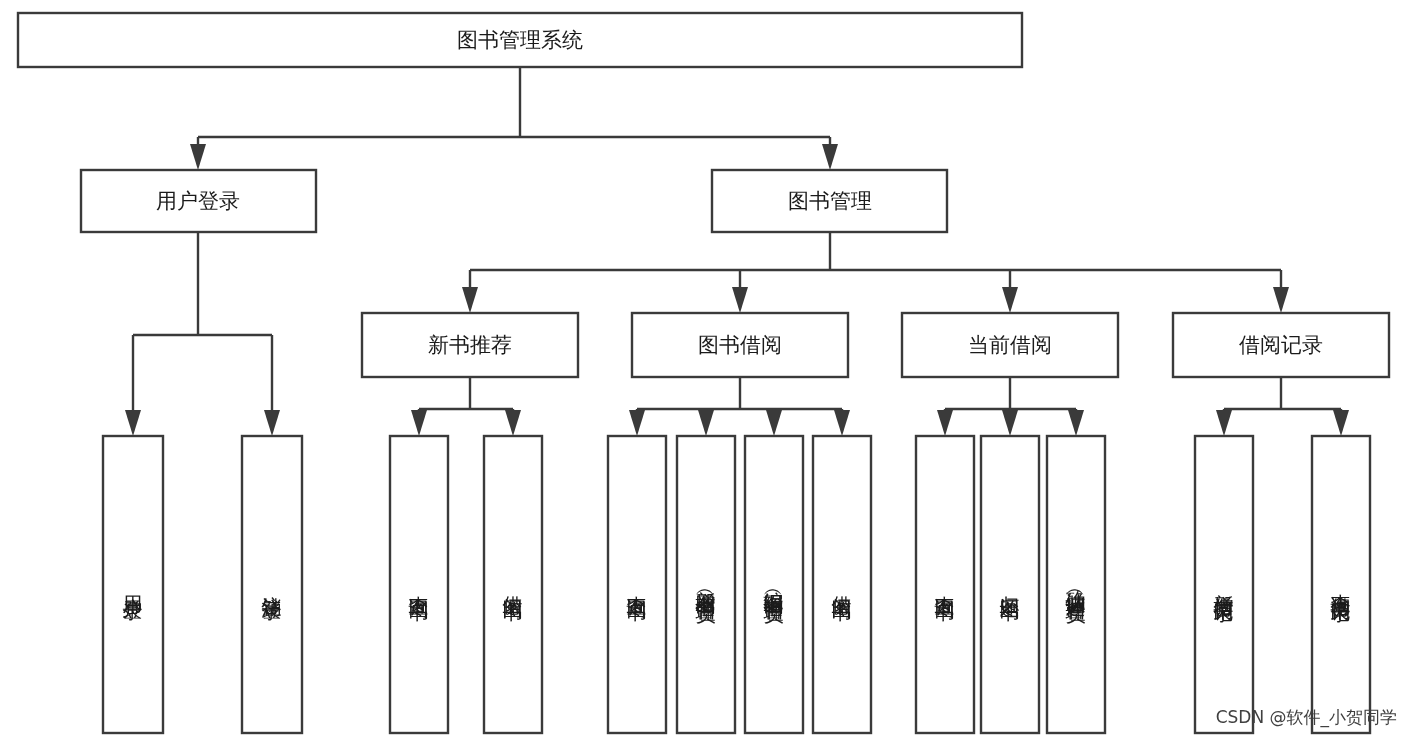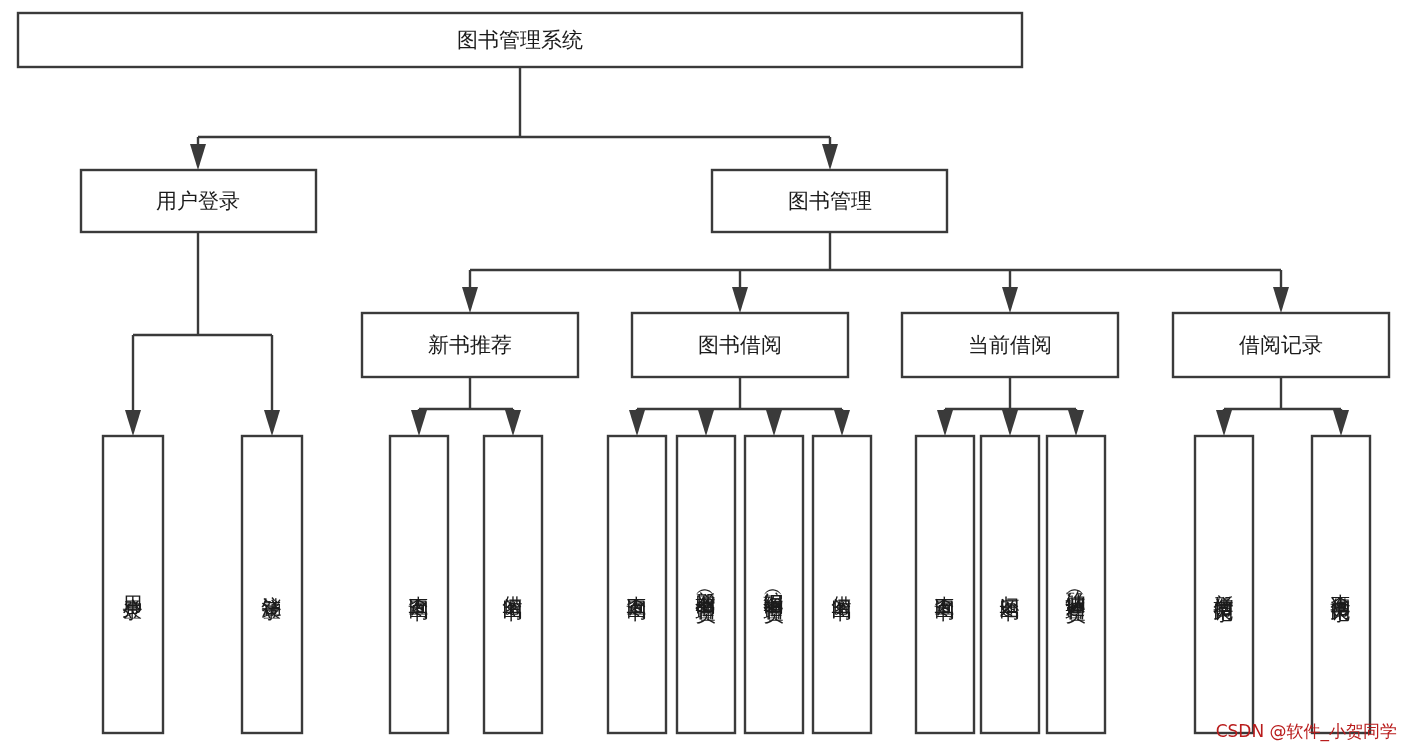--- a/index.html
+++ b/index.html
@@ -51,24 +51,24 @@
     writing-mode: vertical-rl;
     text-orientation: upright;
     glyph-orientation-vertical: 0;
     text-anchor: middle;
     dominant-baseline: central;
     letter-spacing: 2px;
   }
   .watermark {
     position: absolute;
     right: 8px;
-    bottom: 4px;
+    bottom: 18px;
     font-family: "DejaVu Sans", "Liberation Sans", sans-serif;
     font-size: 17px;
-    color: #b91c1c;
+    color: #404040;
     white-space: nowrap;
     user-select: none;
   }
 </style>
 </head>
 <body>
 
 <div id="page">
 
   <svg class="diagram" viewBox="0 0 1405 747" xmlns="http://www.w3.org/2000/svg">

